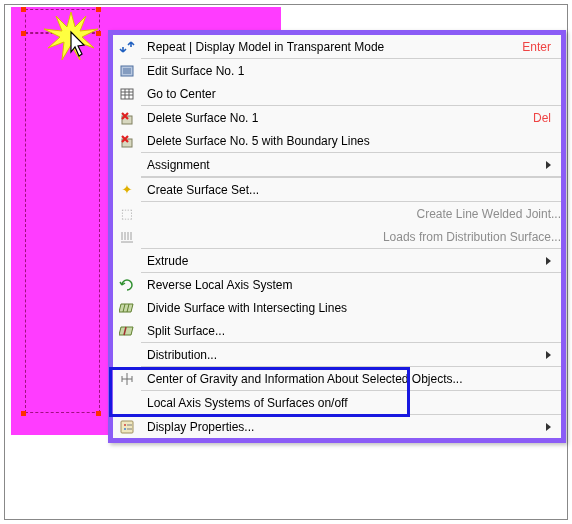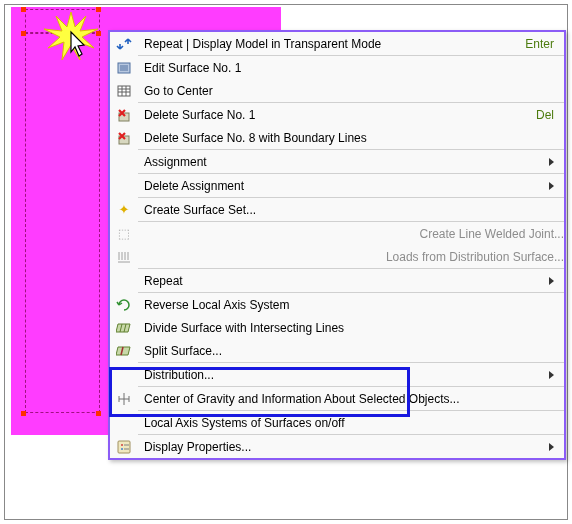--- a/index.html
+++ b/index.html
@@ -12,28 +12,28 @@
 .node { position:absolute; width:5px; height:5px; background:#ff3000; }
 .n1 { left:10px; top:0px; }
 .n2 { left:85px; top:0px; }
 .n3 { left:10px; top:24px; }
 .n4 { left:85px; top:24px; }
 .n5 { left:10px; top:404px; }
 .n6 { left:85px; top:404px; }
 .star { position:absolute; left:44px; top:12px; width:54px; height:54px; pointer-events:none; }
 .star polygon { fill:#ffff40; stroke:#d8c000; stroke-width:1; }
 .cursor { stroke:#000; fill:#fff; stroke-width:1.2; }
-.menu { position:absolute; left:108px; top:30px; width:458px; background:#f9f9f9; border:2px solid #8b5cf6; box-shadow:2px 2px 4px rgba(0,0,0,0.25); }
+.menu { position:absolute; left:108px; top:30px; width:458px; background:#f9f9f9; border:5px solid #8b5cf6; box-shadow:2px 2px 4px rgba(0,0,0,0.25); }
 .mi { display:flex; align-items:center; height:23px; position:relative; cursor:default; }
 .mi.disabled .lbl { color:#8d8d8d;text-align:right; }
 .icol { width:28px; height:100%; display:flex; align-items:center; justify-content:center; flex-shrink:0; }
 .icol svg { width:16px; height:16px; }
 .icol .ico { font-size:13px; line-height:1; }
 .lbl { flex:1; color:#000; padding-left:6px; white-space:nowrap; }
-.sc { padding-right:10px; color:#4d7c0f; }
+.sc { padding-right:10px; color:#ef4444; }
 .arr { position:absolute; right:10px; top:50%; transform:translateY(-50%); width:0; height:0; border-top:4px solid transparent; border-bottom:4px solid transparent; border-left:5px solid #333; }
 .sep { height:1px; background:#d0d0d0; margin-left:28px; }
 .highlight-box { position:absolute; border:3px solid #1818e0; pointer-events:none; }
 </style>
 </head>
 <body>
 
 <div class="canvas">
   <div class="surface">
     <div class="sel a"></div>
@@ -97,36 +97,31 @@
     <span class="sc">Del</span>
   </div>
 
   <div class="mi">
     <div class="icol">
         <svg viewBox="0 0 16 16">
           <rect x="3" y="6" width="10" height="8" fill="#d8d8c0" stroke="#808060"></rect>
           <path d="M3 3 L9 9 M9 3 L3 9" stroke="#e02020" stroke-width="2.2"></path>
         </svg>
       </div>
-    <span class="lbl">Delete Surface No. 8 with Boundary Lines</span>
+    <span class="lbl">Delete Surface No. 5 with Boundary Lines</span>
   </div>
   <div class="sep"></div>
 
   <div class="mi">
     <div class="icol"></div>
     <span class="lbl">Assignment</span>
     <div class="arr"></div>
   </div>
   <div class="sep"></div>
 
-  <div class="mi">
-    <div class="icol"></div>
-    <span class="lbl">Delete Assignment</span>
-    <div class="arr"></div>
-  </div>
   <div class="sep"></div>
 
   <div class="mi">
     <div class="icol">
         <span class="ico" style="color:#e0b000">✦</span>
       </div>
     <span class="lbl">Create Surface Set...</span>
   </div>
   <div class="sep"></div>
 
@@ -143,21 +138,21 @@
           <path d="M3 3v8M6 3v8M9 3v8M12 3v8" stroke="#a0a0a0"></path>
           <path d="M2 13h12" stroke="#a0a0a0"></path>
         </svg>
       </div>
     <span class="lbl">Loads from Distribution Surface...</span>
   </div>
   <div class="sep"></div>
 
   <div class="mi">
     <div class="icol"></div>
-    <span class="lbl">Repeat</span>
+    <span class="lbl">Extrude</span>
     <div class="arr"></div>
   </div>
   <div class="sep"></div>
 
   <div class="mi">
     <div class="icol">
         <svg viewBox="0 0 16 16">
           <path d="M3 8 A5 5 0 1 1 8 13" stroke="#309030" fill="none" stroke-width="1.5"></path>
           <path d="M3 8 L1 5 M3 8 L6 6" stroke="#309030" stroke-width="1.5"></path>
         </svg>

